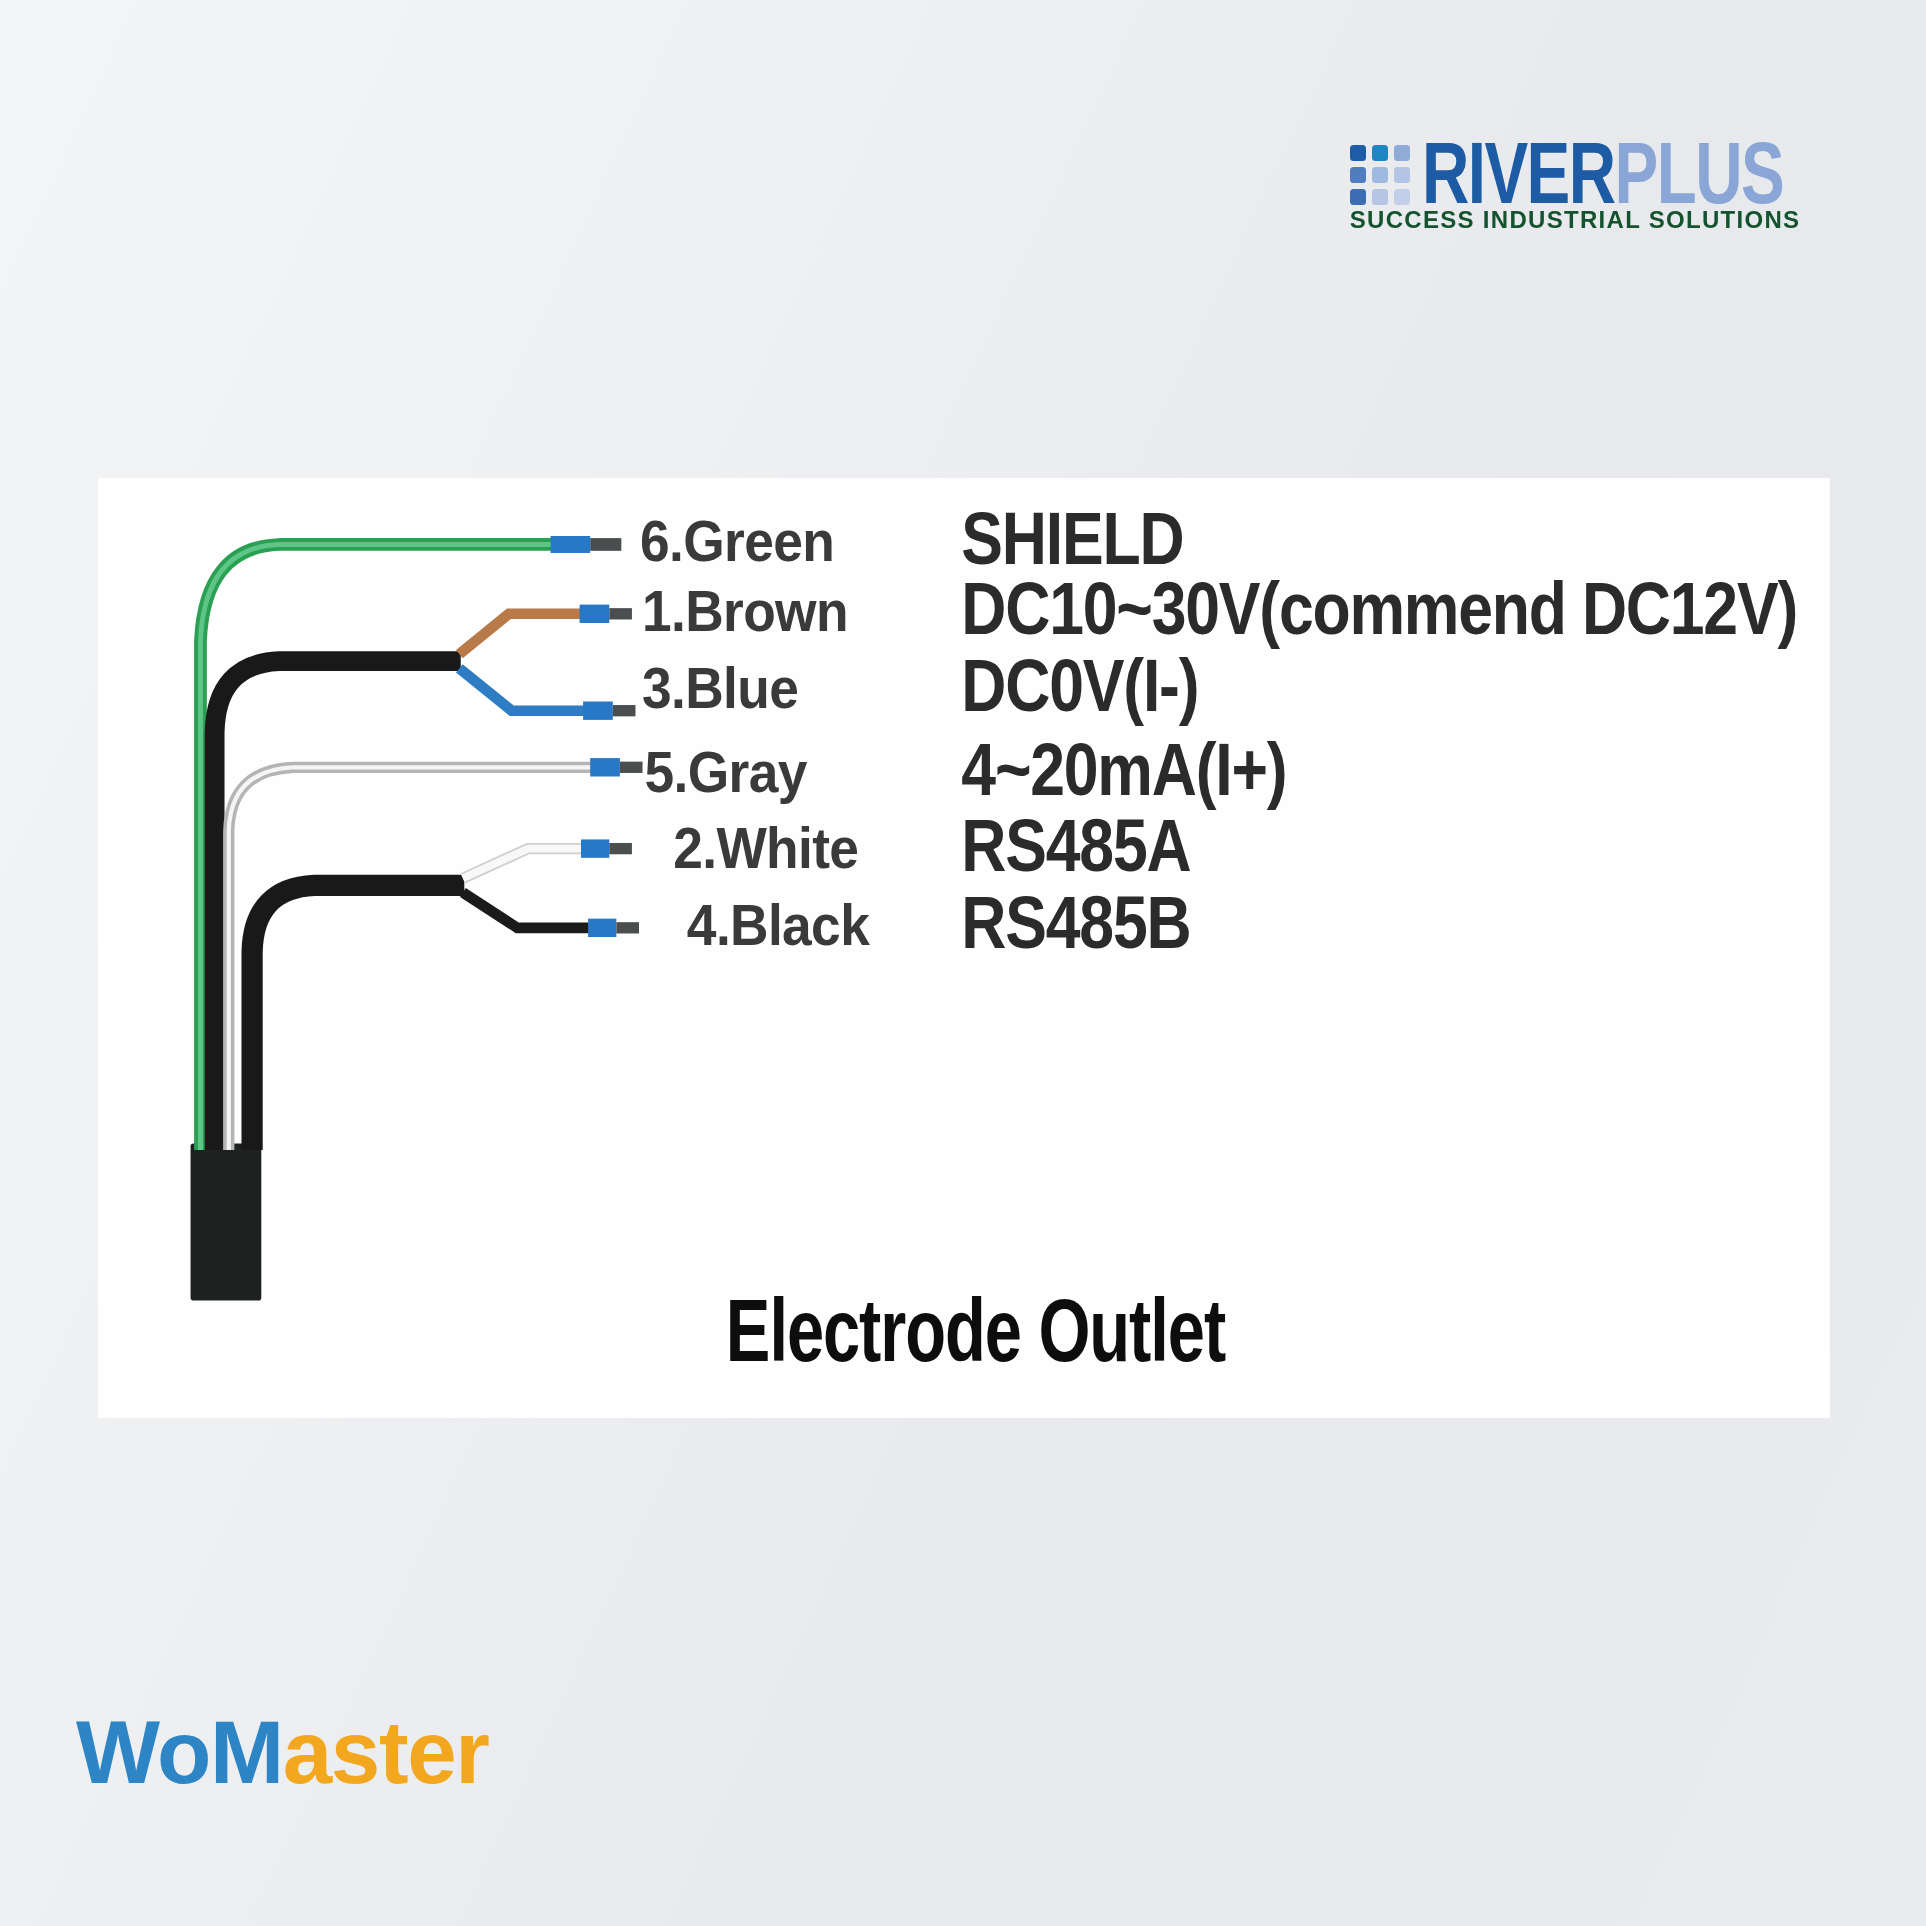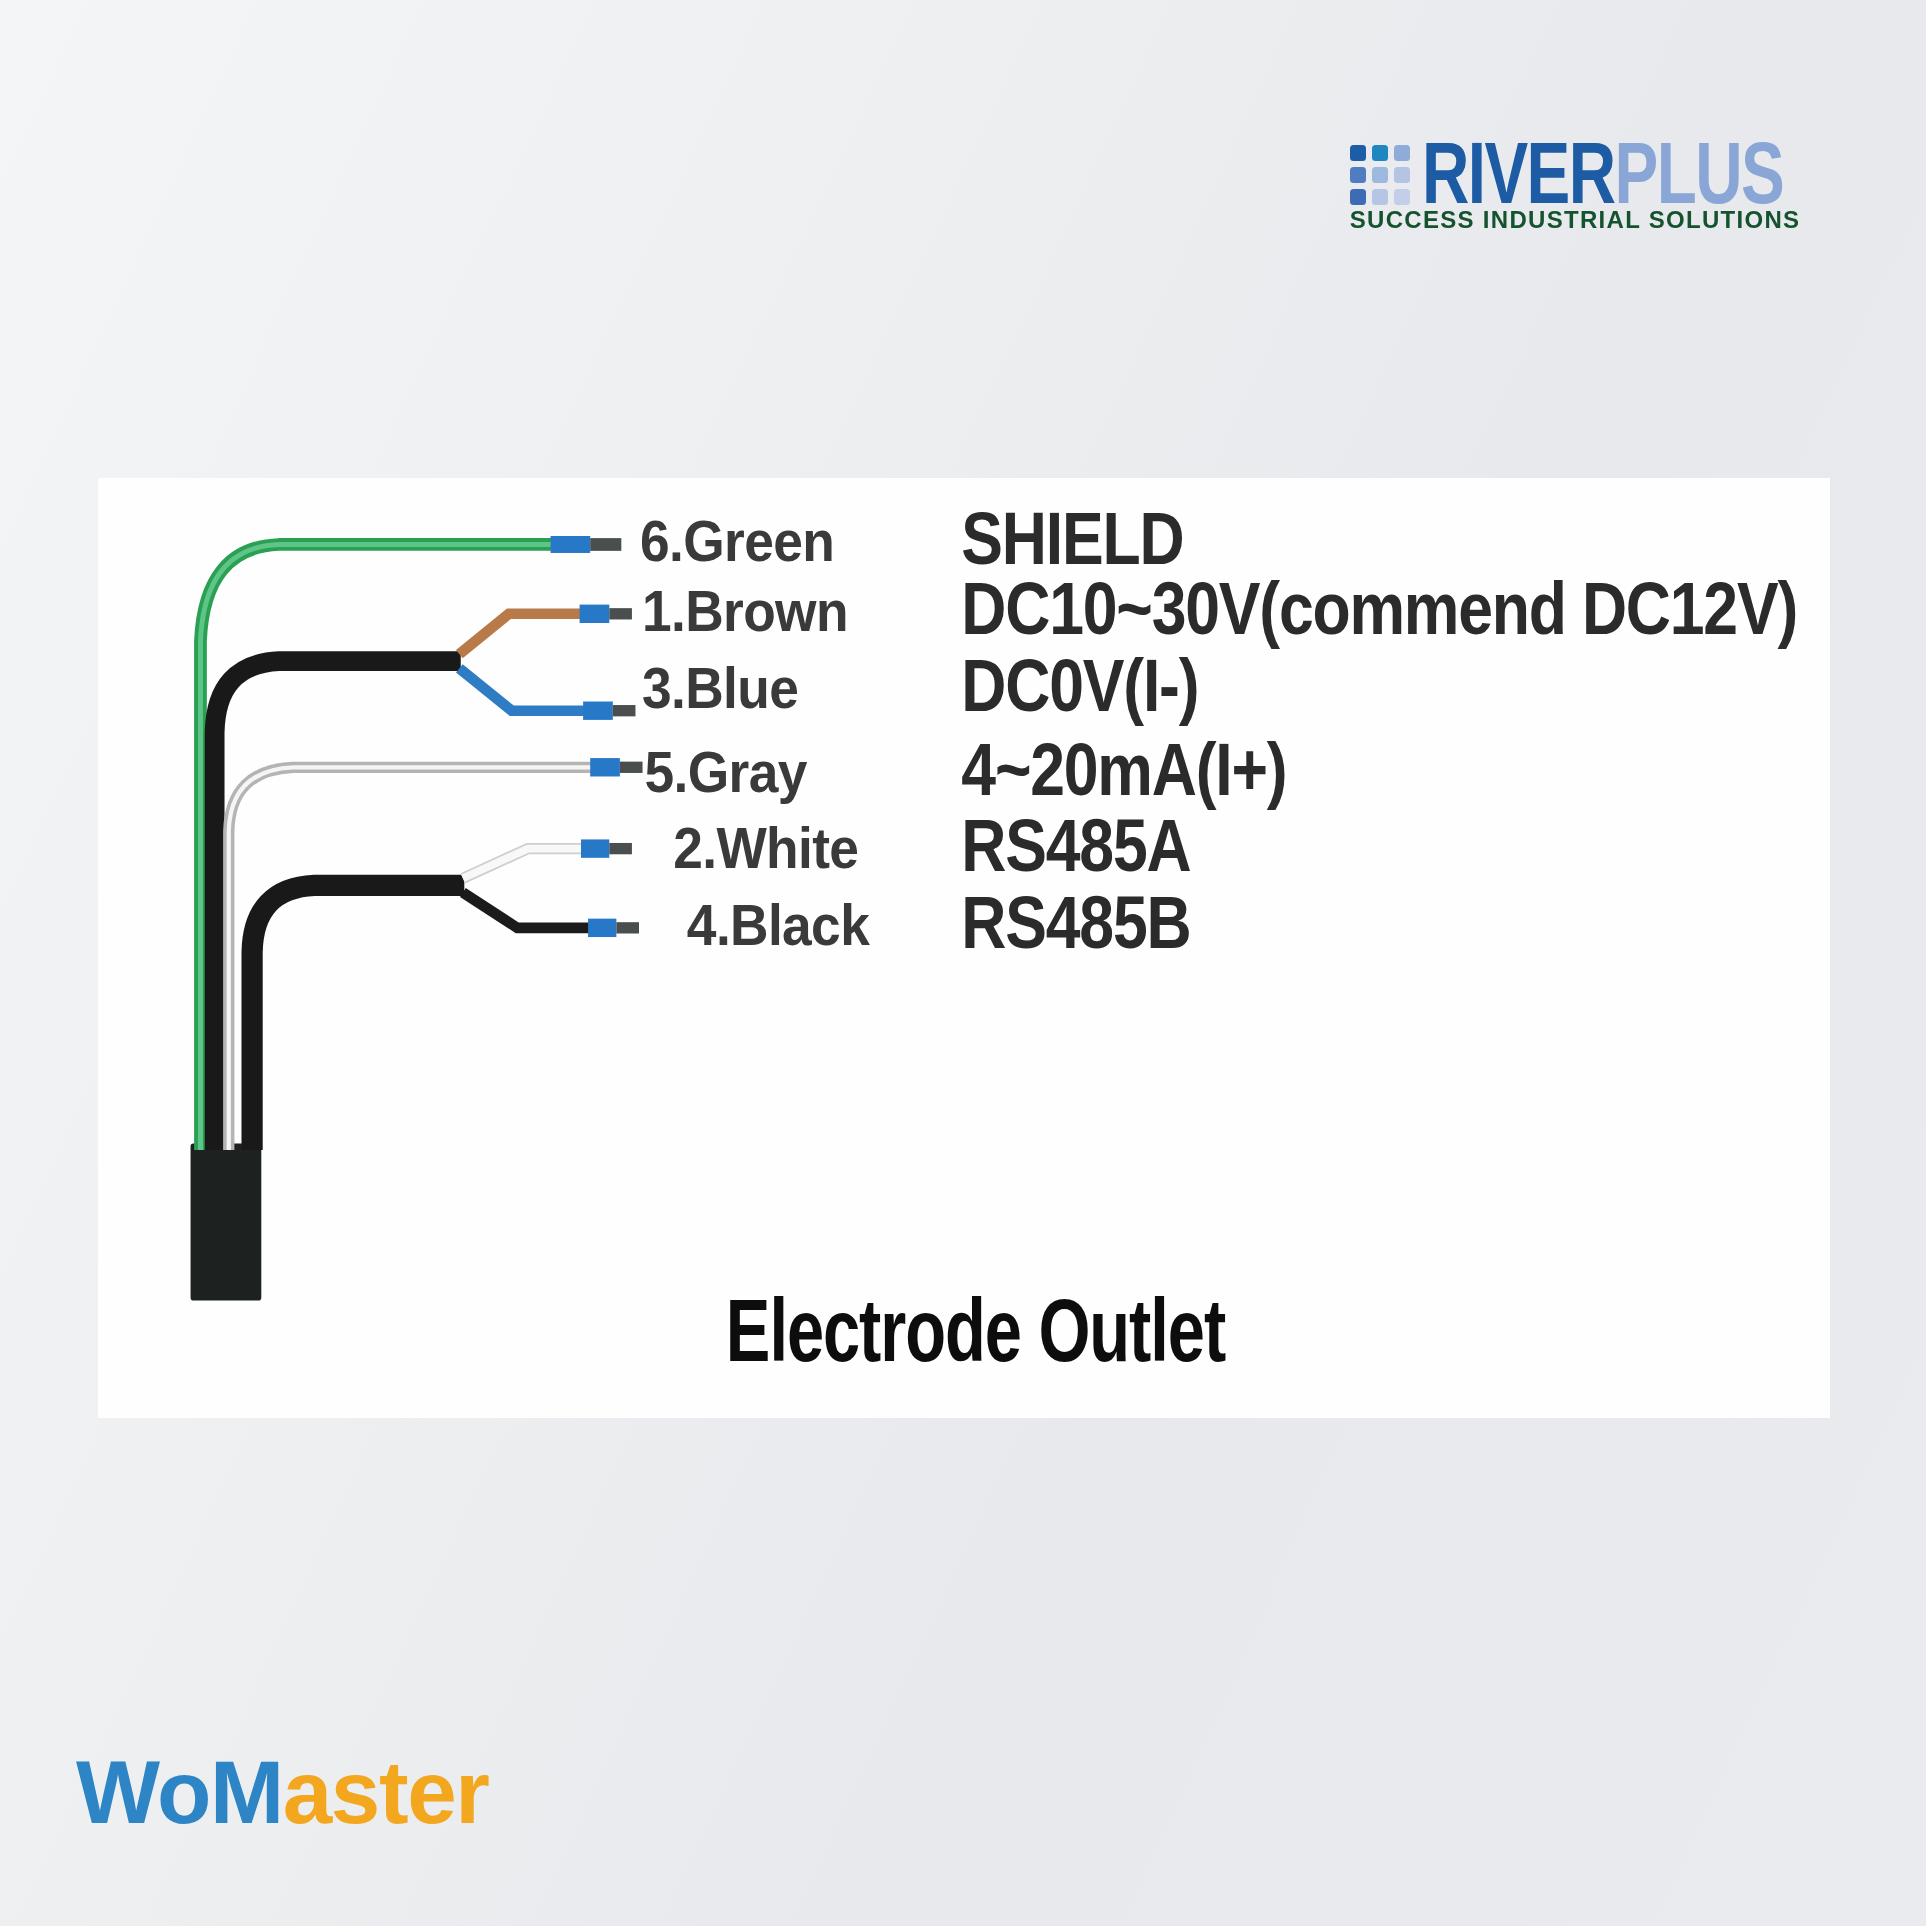--- a/index.html
+++ b/index.html
@@ -38,21 +38,21 @@
     position:absolute;left:78px;top:-9.2px;line-height:88px;
     font-size:88px;font-weight:bold;letter-spacing:-2.1px;
     transform:scaleX(0.745);transform-origin:left top;white-space:nowrap;
   }
   .rp-tagline{
     position:absolute;left:5.7px;top:68px;
     font-size:24px;font-weight:bold;letter-spacing:1.3px;white-space:nowrap;
   }
   
   .wm-logo{
-    position:absolute;left:76px;top:1748px;line-height:89px;
+    position:absolute;left:76px;top:1708px;line-height:89px;
     font-size:89px;font-weight:bold;letter-spacing:-1.4px;white-space:nowrap;
   }
 </style>
 </head>
 <body>
 
 <div class="rp-logo">
   <div class="rp-grid" id="rp-grid">
       <div style="background: rgb(29, 93, 168);"></div>
       <div style="background: rgb(30, 134, 192);"></div>

